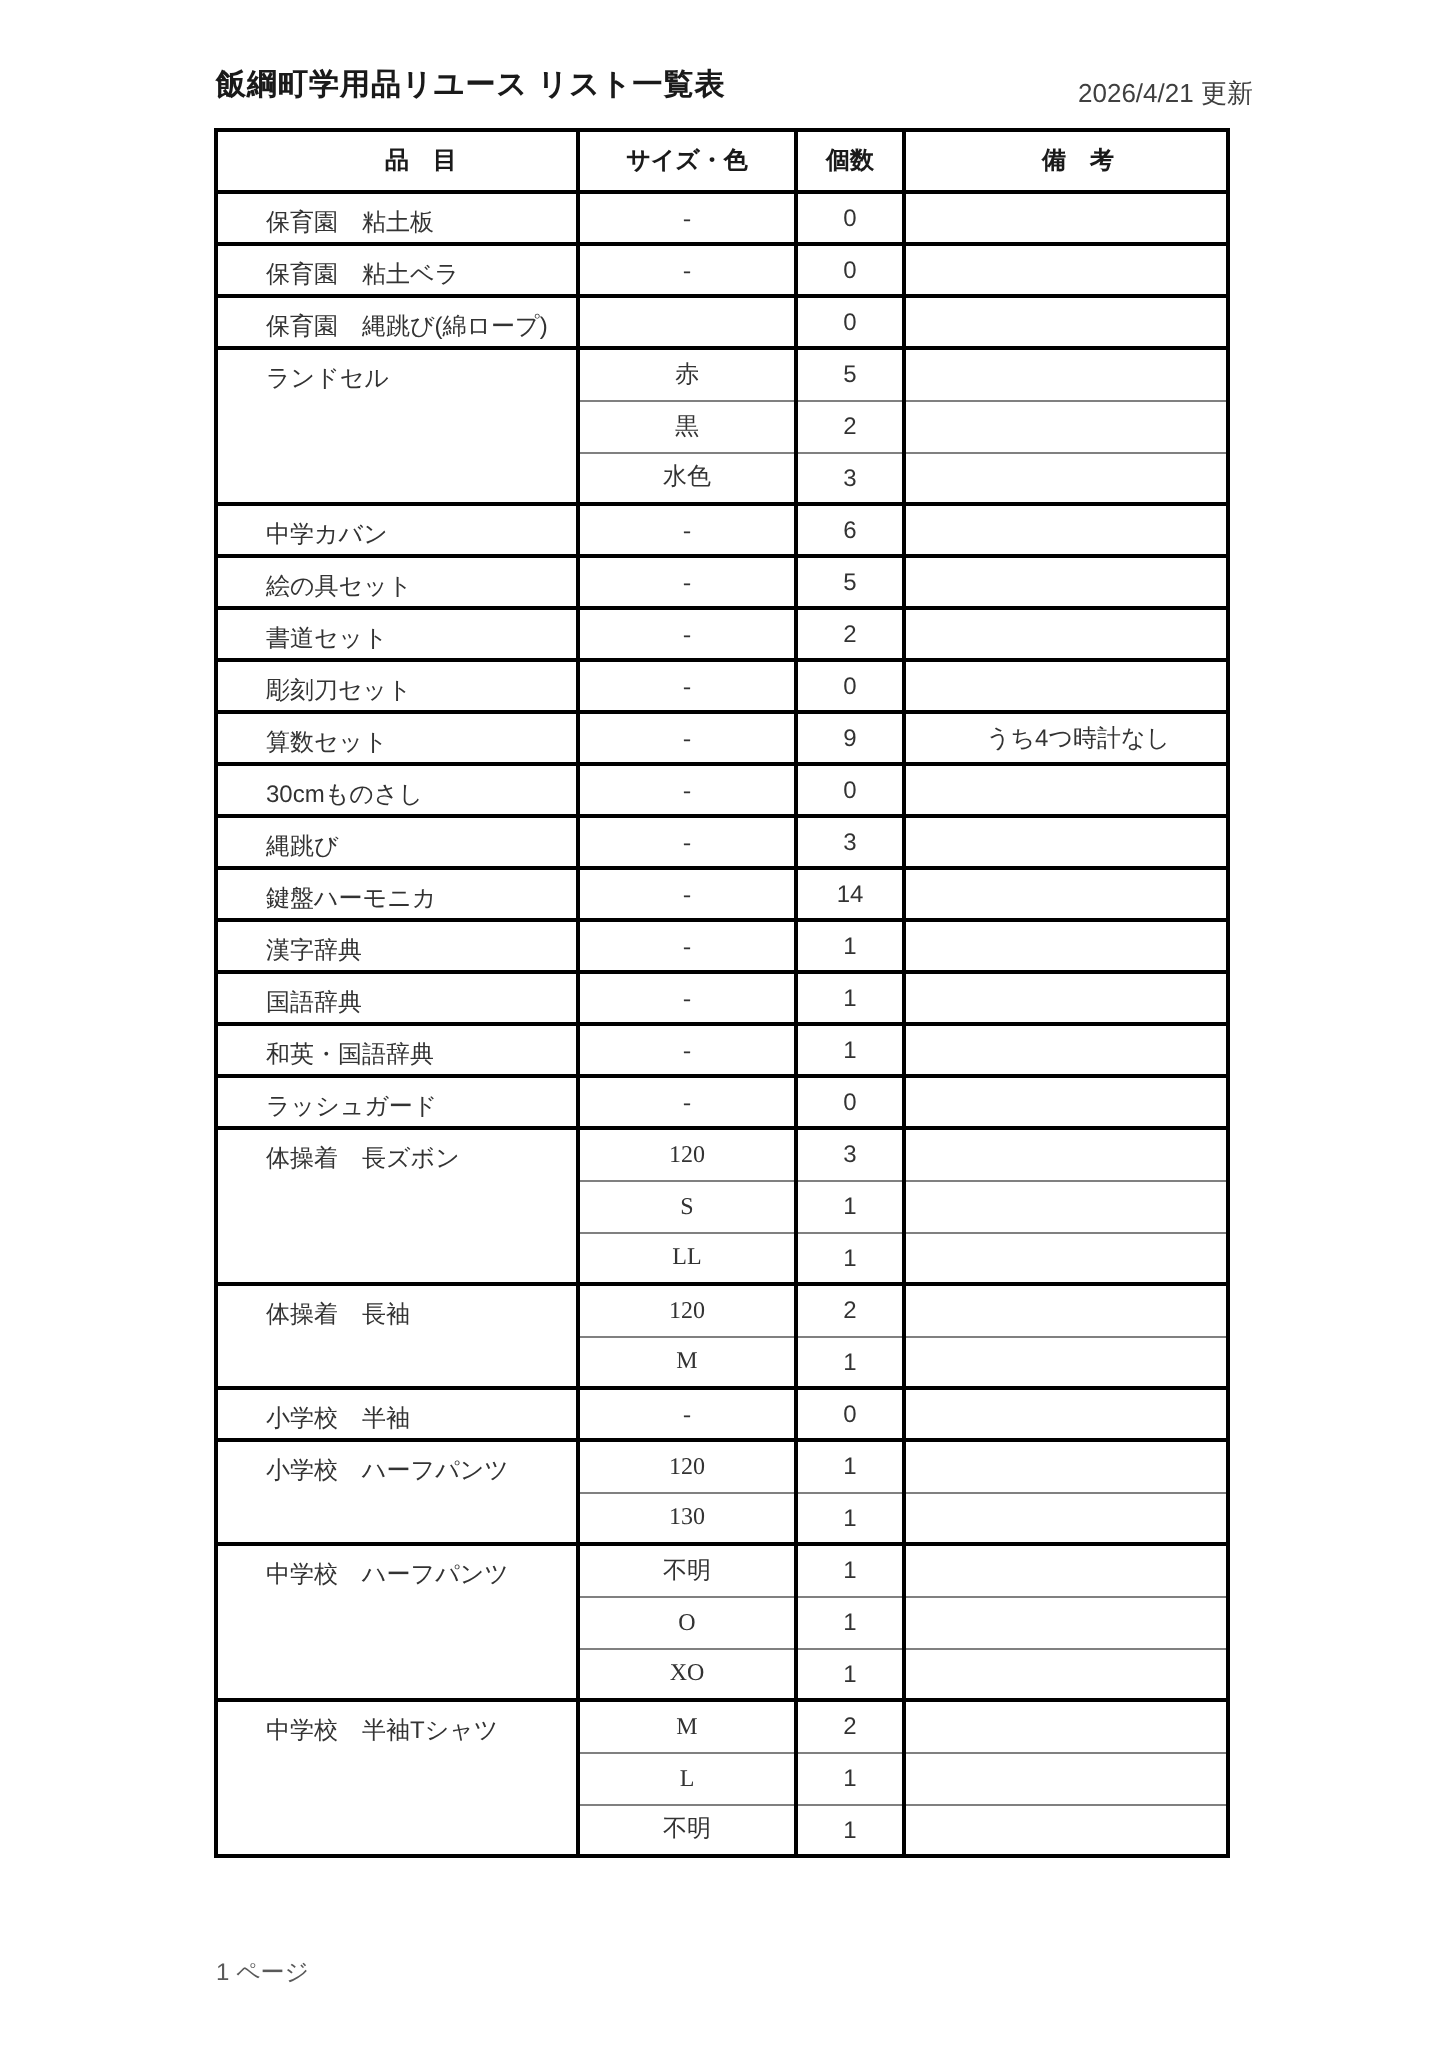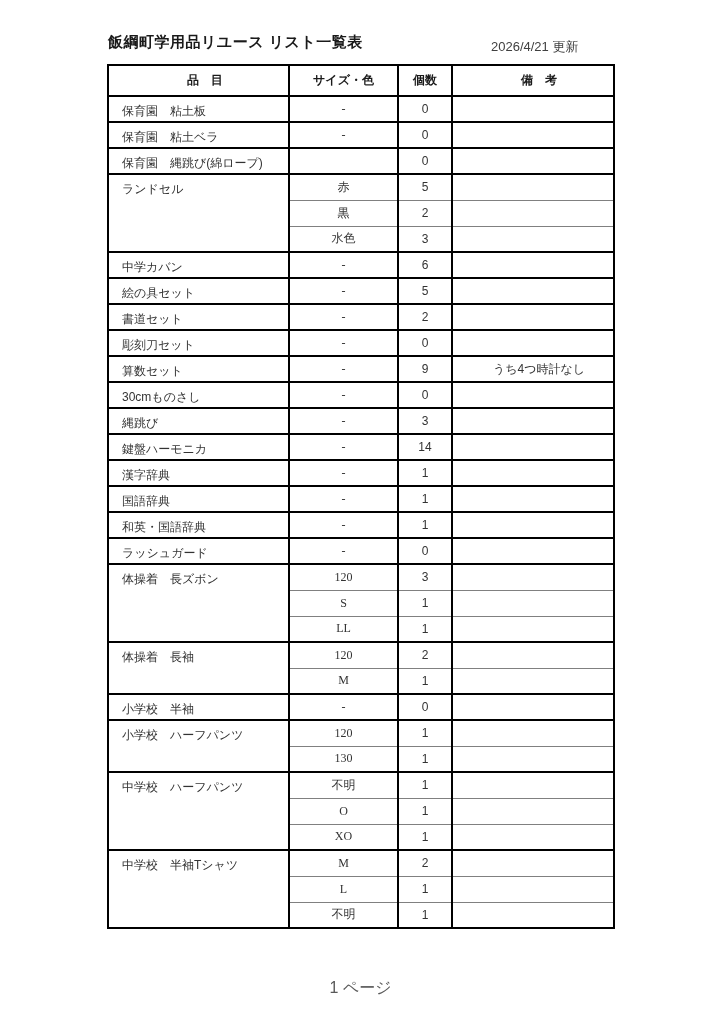--- a/index.html
+++ b/index.html
@@ -16,21 +16,21 @@
     left: 108px; top: 33px; width: 400px;
     text-align: left;
     font-size: 15px;
     font-weight: bold;
     color: #1a1a1a;
     letter-spacing: 0.5px;
     white-space: nowrap;
   }
   .doc-date {
     position: absolute;
-    left: 491px; top: 38px;
+    left: 539px; top: 38px;
     font-size: 13px;
     color: #404040;
     white-space: nowrap;
   }
   table.reuse-table {
     position: absolute;
     left: 107px; top: 64px;
     border-collapse: collapse;
     border: 2px solid #000000;
     table-layout: fixed;
@@ -49,30 +49,30 @@
     border: 2px solid #000000;
     border-top: 0;
     height: 26px;
     font-size: 12px;
     color: #333333;
     vertical-align: middle;
     overflow: hidden;
     white-space: nowrap;
   }
   .reuse-table td.thin { border-bottom: 1px solid #808080; }
-  .col-item  { width: 181px; text-align: left;  padding-left: 13px; }
+  .col-item  { width: 181px; text-align: left;  padding-left: 24px; }
   .col-size  { width: 109px; text-align: center; font-family: Liberation Serif, serif; }
   .col-qty   { width: 54px;  text-align: center; margin-top: 36px; }
   .col-note  { width: 162px; text-align: center; padding-left: 12px; }
   td.col-item { vertical-align: top; padding-top: 6px; }
   .page-footer {
     position: absolute;
     left: 108px; top: 978px; width: 505px;
-    text-align: center;
-    font-size: 16px;
+    text-align: left;
+    font-size: 12px;
     color: #595959;
   }
 </style>
 </head>
 <body>
 
 <div class="doc-title">飯綱町学用品リユース リスト一覧表</div>
 <div class="doc-date">2026/4/21 更新</div>
 
 <table class="reuse-table">

